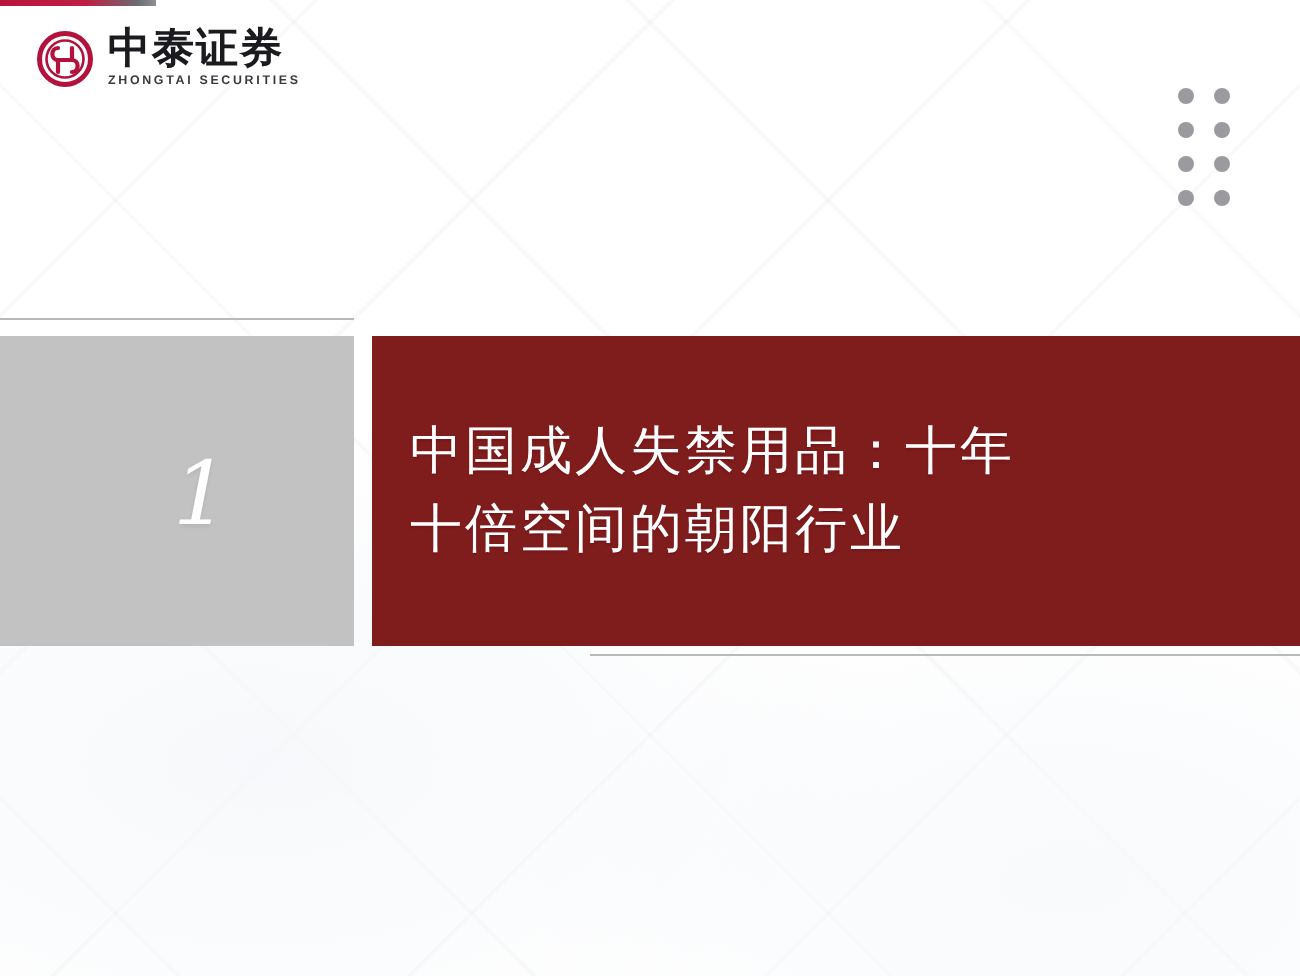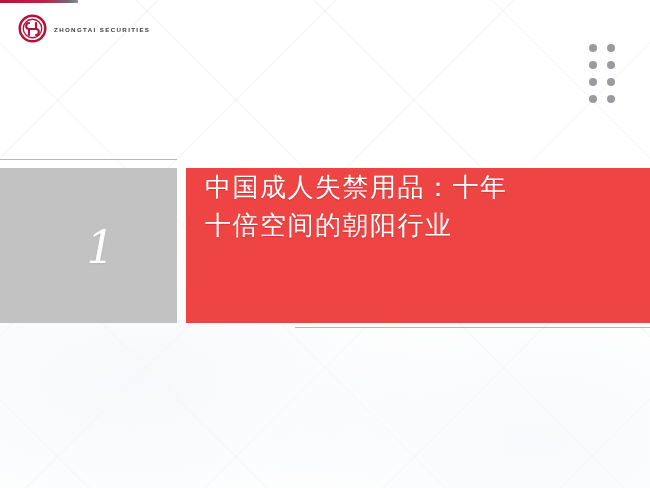--- a/index.html
+++ b/index.html
@@ -161,22 +161,23 @@
     text-shadow: 0 1px 2px rgba(0,0,0,0.07);
   }
 
   
   .title-banner {
     position: absolute;
     left: 186px;
     top: 168px;
     width: 464px;
     height: 155px;
-    background: #ef4444;
-    display: flex;
+    background: #7f1d1d;
+    display: flex;
+    align-items: center;
   }
   .title-text {
     font-family: "DejaVu Serif", "Liberation Serif", serif;
     font-size: 26px;
     font-weight: 400;
     color: #ffffff;
     line-height: 1.48;
     letter-spacing: 1.5px;
     padding-left: 19px;
     padding-right: 14px;
@@ -198,20 +199,21 @@
     <span class="logo-mark">
       <svg viewBox="0 0 58 58" width="29" height="29" aria-hidden="true">
         <circle cx="29" cy="29" r="25.5" fill="none" stroke="#B3123C" stroke-width="5"></circle>
         <circle cx="29" cy="29" r="18.5" fill="none" stroke="#B3123C" stroke-width="2.6"></circle>
         <path d="M22 18 C14.5 18 14.5 30 22 30 L36 30 C43.5 30 43.5 42 36 42" fill="none" stroke="#B3123C" stroke-width="4.2" stroke-linecap="round"></path>
         <path d="M22 30 L22 42" fill="none" stroke="#B3123C" stroke-width="4.2" stroke-linecap="round"></path>
         <path d="M36 18 L36 30" fill="none" stroke="#B3123C" stroke-width="4.2" stroke-linecap="round"></path>
       </svg>
     </span>
     <span class="logo-text">
+      <span class="logo-cn">中泰证券</span>
       <span class="logo-en">ZHONGTAI SECURITIES</span>
     </span>
   </div>
 
   <div class="dot-grid">
     <span class="dot"></span>
     <span class="dot"></span>
     <span class="dot"></span>
     <span class="dot"></span>
     <span class="dot"></span>

